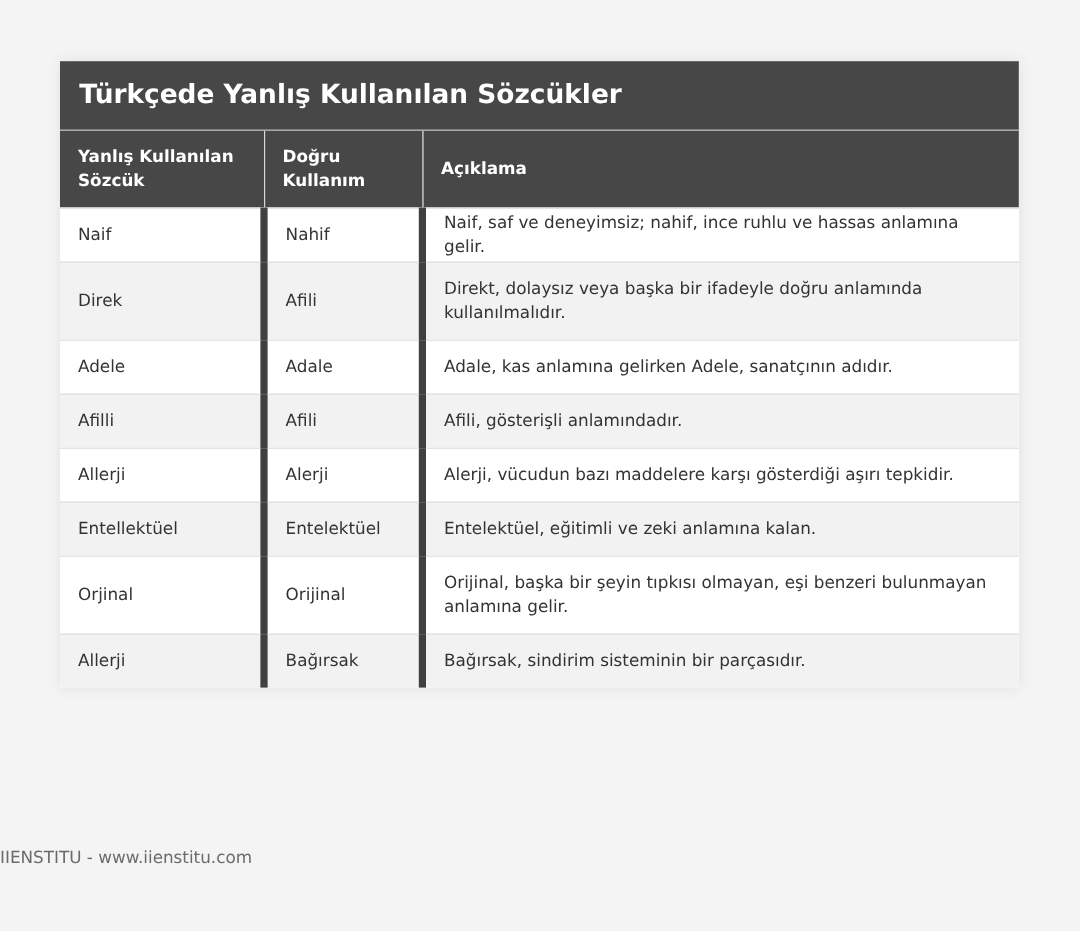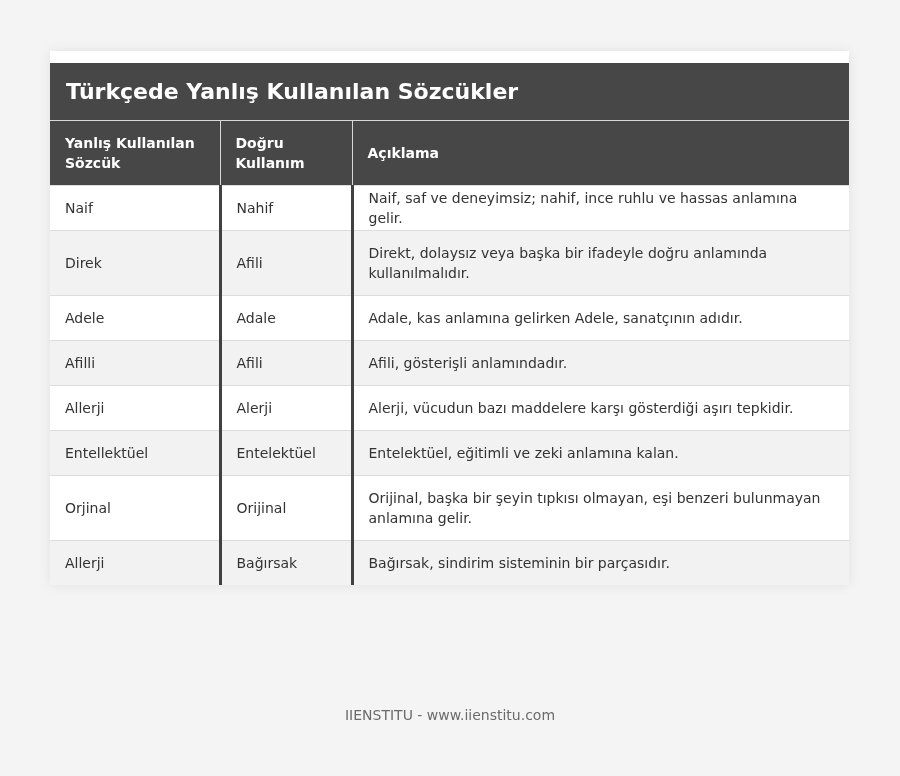--- a/index.html
+++ b/index.html
@@ -26,21 +26,20 @@
       height: 57px;
       background: #474747;
       color: #ffffff;
       font-weight: bold;
       font-size: 22px;
       line-height: 57px;
       padding-left: 16px;
       border-bottom: 1px solid #d8d8d8;
       letter-spacing: 0px;
       white-space: nowrap;
-      margin-top: 12px;
     }
     table {
       border-collapse: collapse;
       width: 799px;
       table-layout: fixed;
     }
     col.c1 { width: 170px; }
     col.c2 { width: 132px; }
     col.c3 { width: 497px; }
     thead th {
@@ -56,35 +55,34 @@
       border-right: 1px solid #d8d8d8;
       box-sizing: border-box;
     }
     thead th:last-child { border-right: none; margin-left: 20px; }
     tbody td {
       font-size: 14px;
       line-height: 20px;
       color: #333333;
       vertical-align: middle;
       padding: 0 15px;
-      border-right: 3px solid #404040;
+      border-right: 6px solid #404040;
       border-top: 1px solid #dddddd;
       box-sizing: border-box;
     }
     tbody td:last-child { border-right: none; }
     tbody tr.odd td { background: #ffffff; }
     tbody tr.even td { background: #f2f2f2; }
     tbody tr.h1 td { height: 45px; }
     tbody tr.h2 td { height: 65px; }
     .footer {
       position: absolute;
       left: 0;
       top: 704px;
       width: 900px;
-      text-align: center;
       font-size: 14px;
       color: #6b6b6b;
       line-height: 22px;
     }
   </style>
 </head>
 <body>
 
 <div class="table-card">
   <div class="title-band">Türkçede Yanlış Kullanılan Sözcükler</div>

